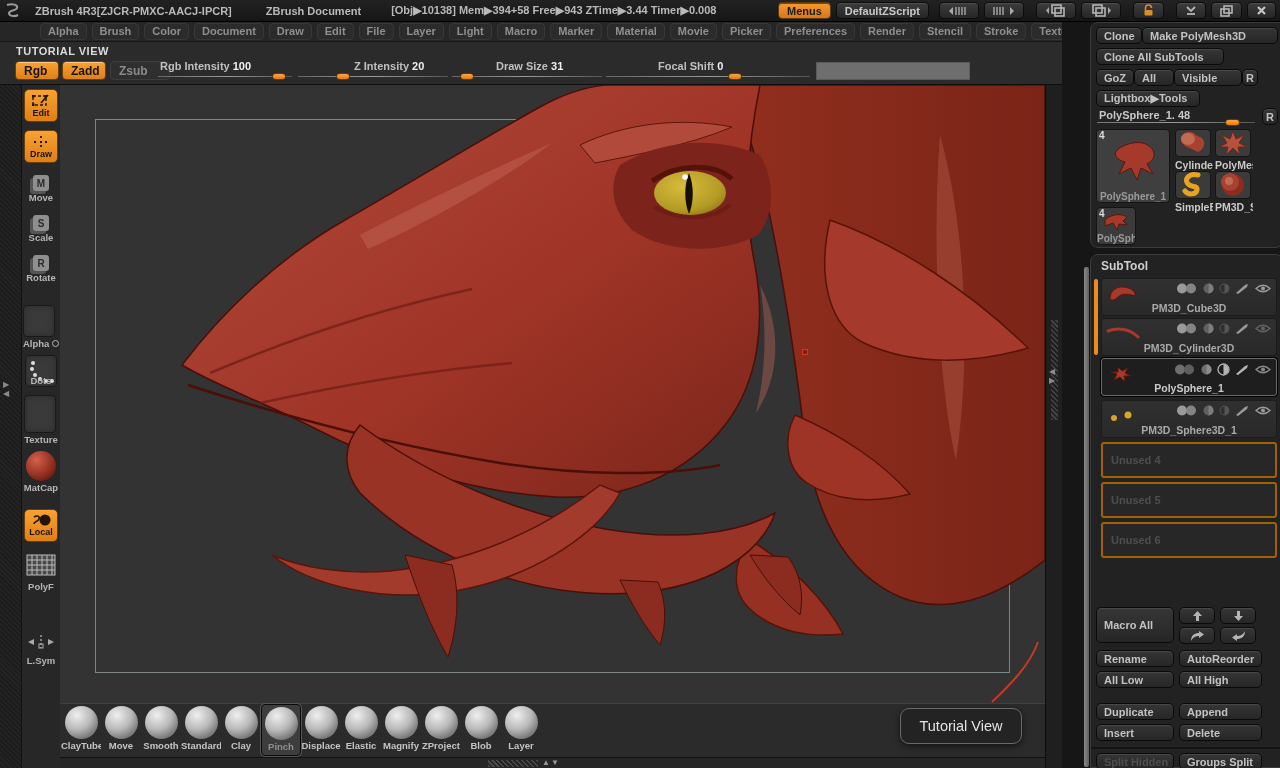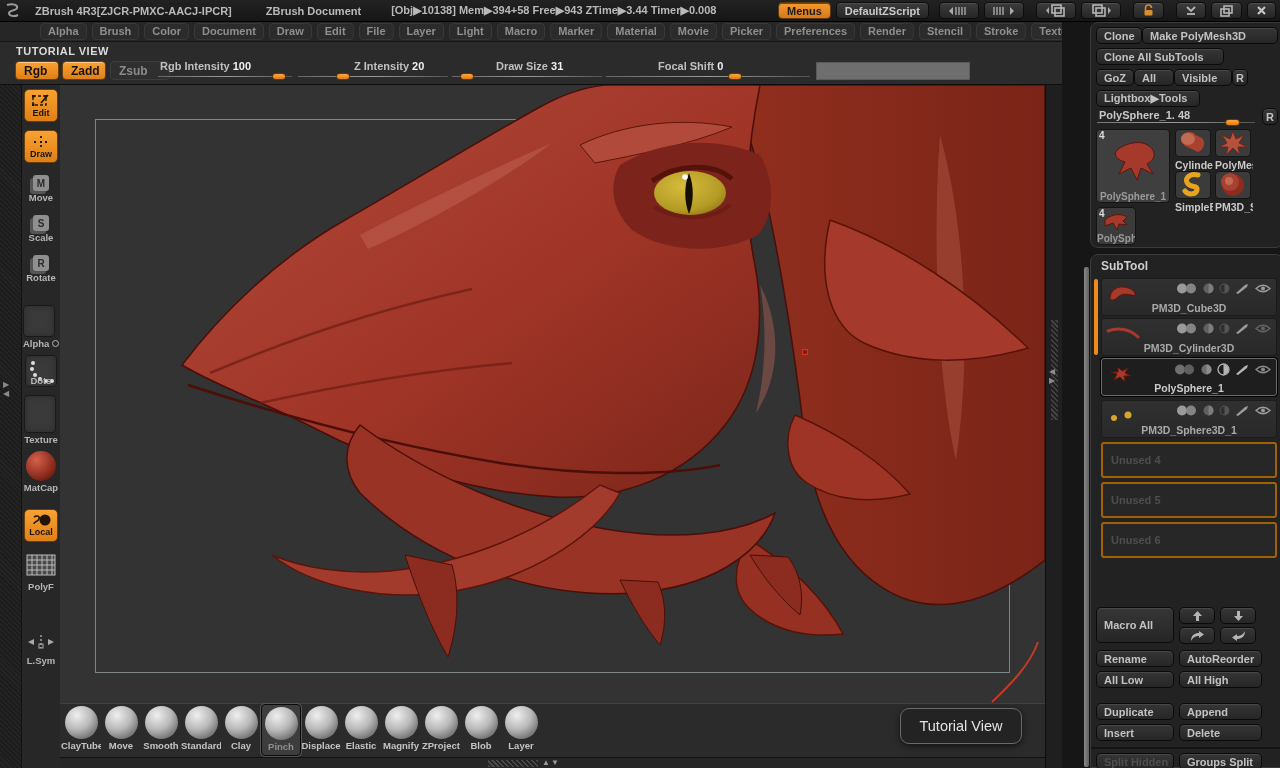--- a/index.html
+++ b/index.html
@@ -434,21 +434,21 @@
     <div class="rrow">
       <div class="rbtn" style="width:46px">Clone</div>
       <div class="rbtn" style="flex:1">Make PolyMesh3D</div>
     </div>
     <div class="rrow">
       <div class="rbtn" style="width:128px">Clone All SubTools</div>
     </div>
     <div class="rrow">
       <div class="rbtn" style="width:38px">GoZ</div>
       <div class="rbtn" style="width:40px">All</div>
-      <div class="rbtn" style="width:58px">Visible</div>
+      <div class="rbtn" style="width:68px">Visible</div>
       <div class="rbtn rsmall">R</div>
     </div>
     <div class="rrow">
       <div class="rbtn" style="width:104px">Lightbox▶Tools</div>
     </div>
 
     <div id="tool-slider">
       <span class="txt"><span>PolySphere_1.</span> <span>48</span></span>
       <div class="track"></div>
       <div class="handle" style="left: 86%;"></div>

